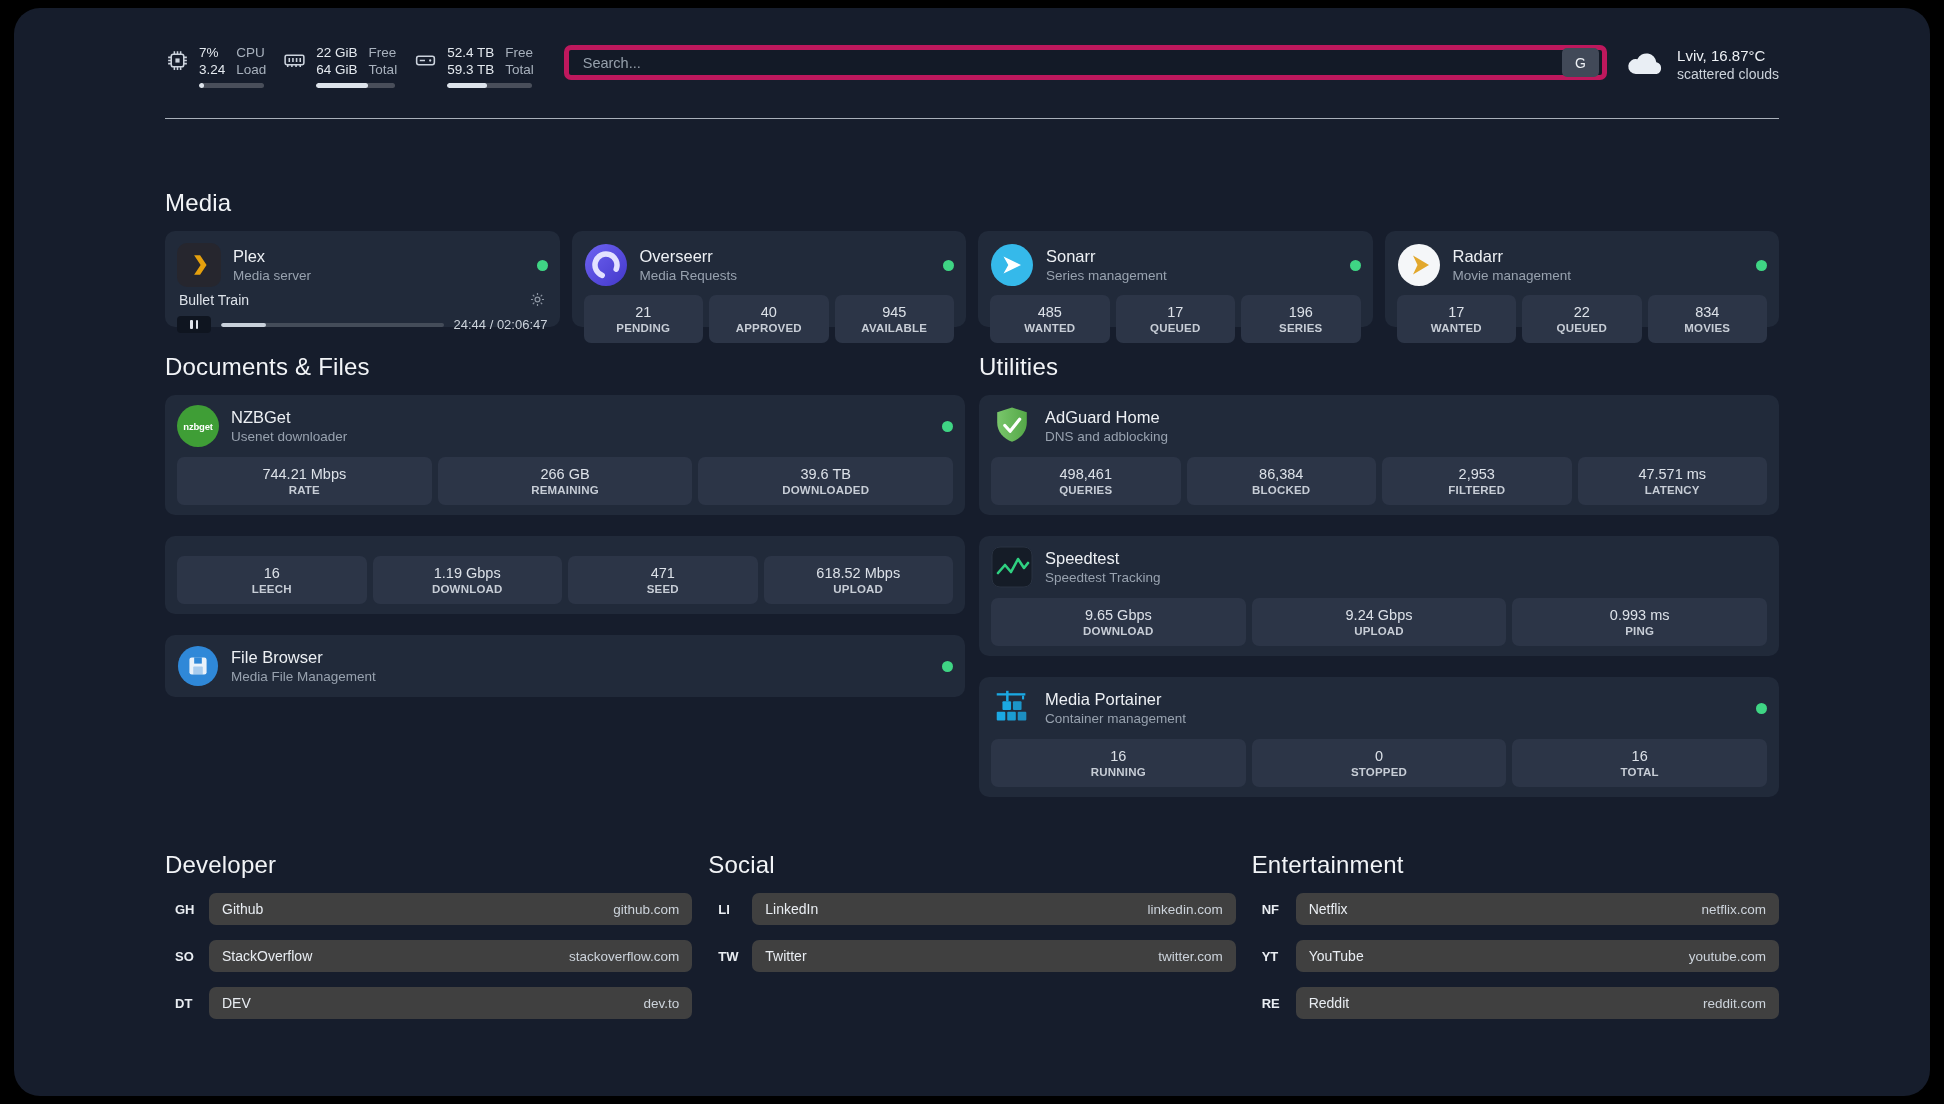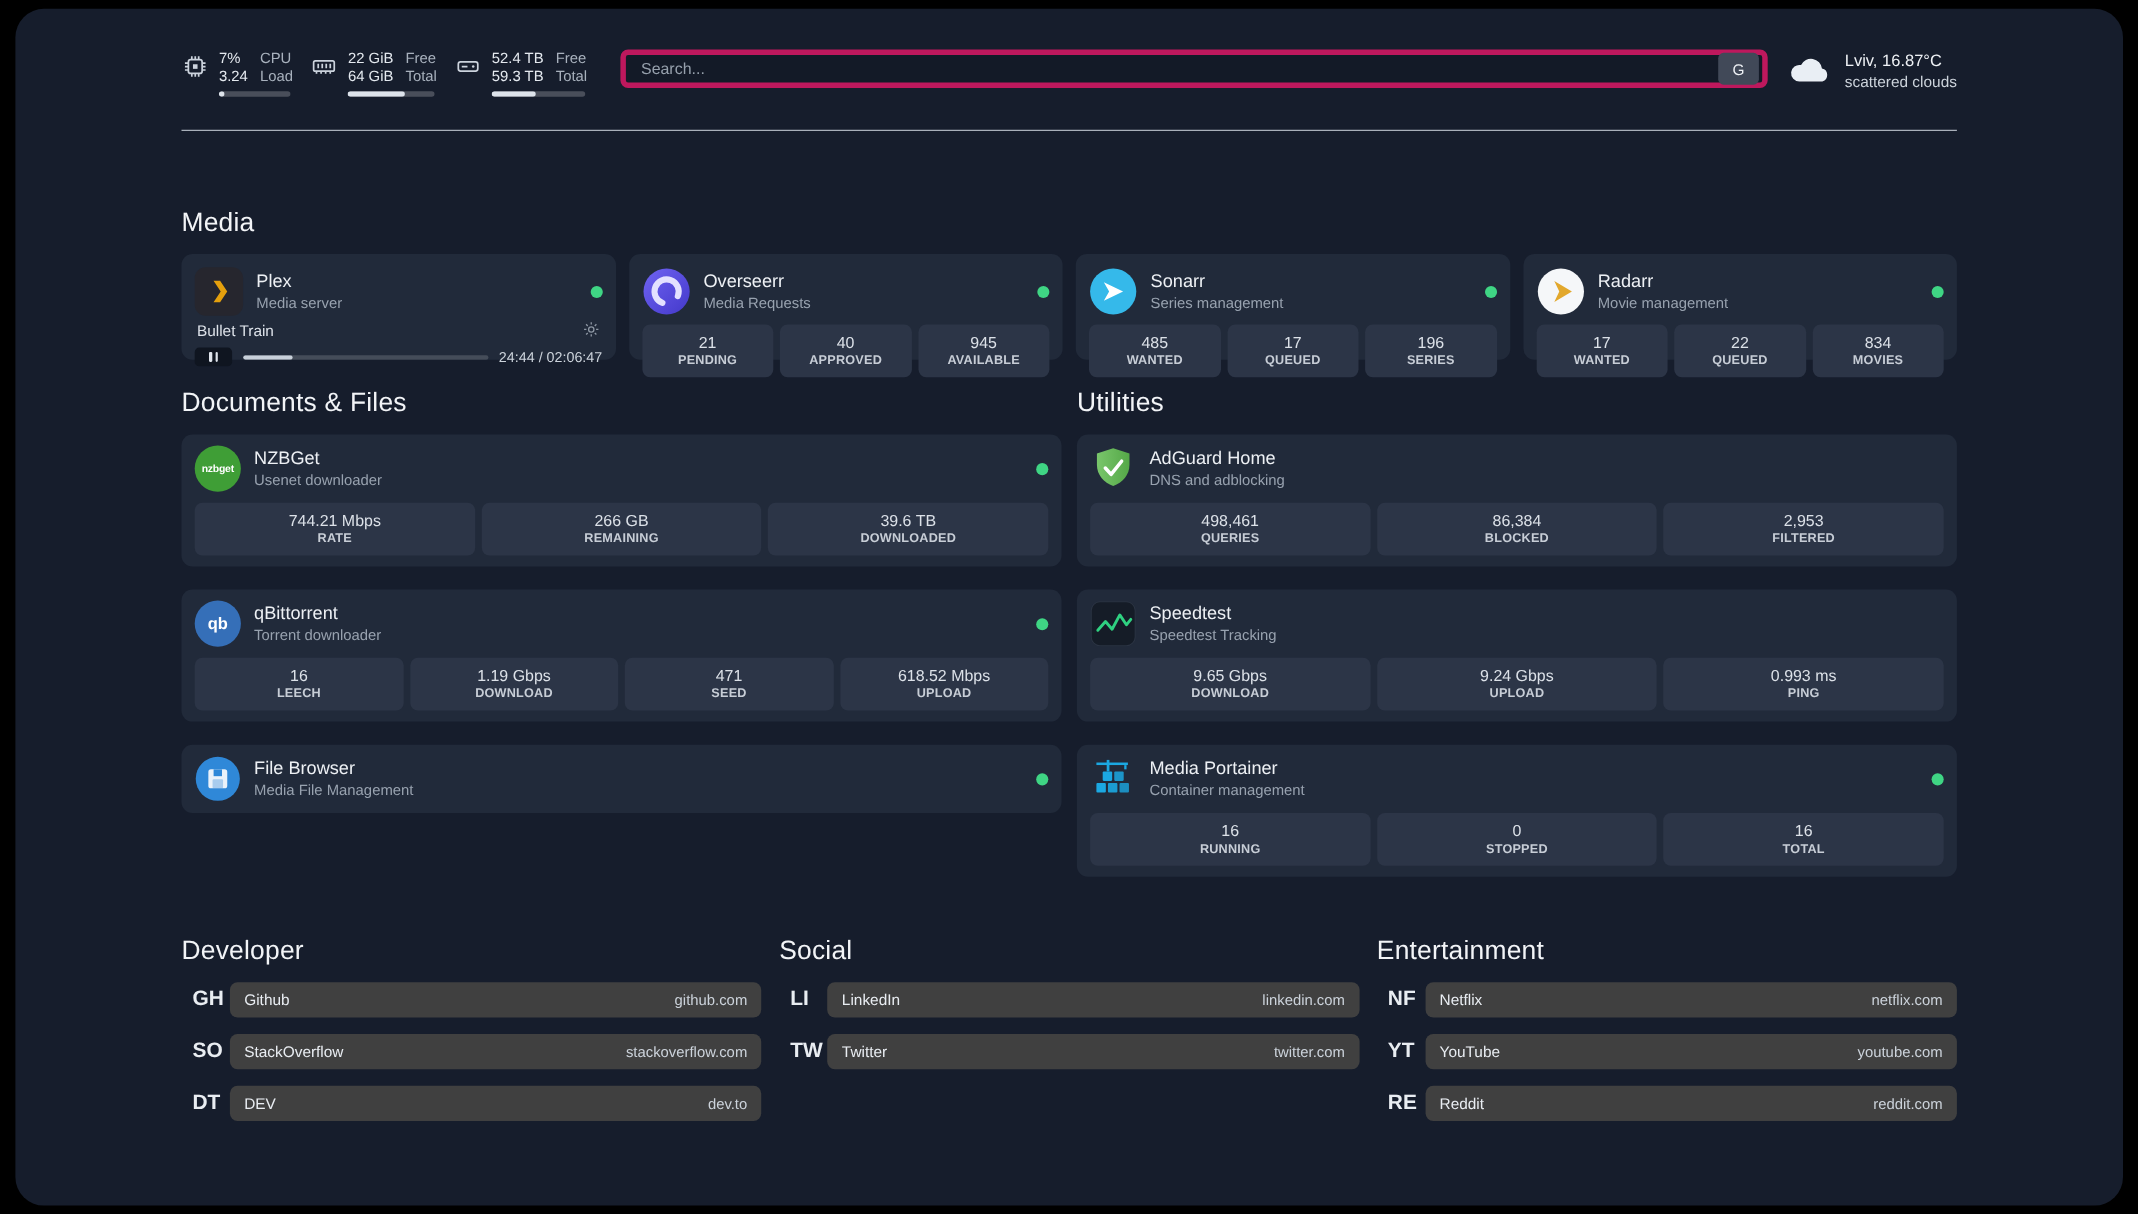--- a/index.html
+++ b/index.html
@@ -80,21 +80,21 @@
   .pause-pill { width:34px; height:17px; background:#0f1520; border-radius:4px; display:flex;
                 align-items:center; justify-content:center; gap:3px; flex:none; cursor:pointer; }
   .pause-pill i { width:2.5px; height:9px; background:#dfe4ec; border-radius:1px; display:block; }
   .progress { flex:1; height:4px; background:rgba(255,255,255,.16); border-radius:2px; overflow:hidden; cursor:pointer; }
   .progress > span { display:block; height:100%; background:#c8d0da; border-radius:2px; }
   .time { font-size:13px; color:#ccd3db; white-space:nowrap; }
 
   
   .bookmarks { display:grid; grid-template-columns:repeat(3,1fr); gap:16px; margin-top:54px; padding-bottom:44px; align-items:start; }
   .bm-row { display:flex; align-items:center; margin-bottom:15px; }
-  .bm-abbr { width:44px; padding-left:10px; font-size:19px; font-weight:600; color:#e9edf2; flex:none; }
+  .bm-abbr { width:44px; padding-left:10px; font-size:13px; font-weight:600; color:#e9edf2; flex:none; }
   .bm-pill { flex:1; display:flex; justify-content:space-between; align-items:center; background:#404040;
              border-radius:7px; padding:8px 13px; text-decoration:none; cursor:pointer; }
   .bm-name { font-size:14px; color:#e9edf2; }
   .bm-url { font-size:13.5px; color:#ccd3db; }
 </style>
 </head>
 <body>
 
 <div class="screen">
   <div class="content">
@@ -348,30 +348,20 @@
                 <div class="stat-label">REMAINING</div>
               </div>
               <div class="stat">
                 <div class="stat-value">39.6 TB</div>
                 <div class="stat-label">DOWNLOADED</div>
               </div>
             </div>
           </div>
 
           <div class="card wide">
-            <div class="card-header">
-              <div class="app-icon qb-bg">
-                <span>qb</span>
-              </div>
-              <div class="hdr-text">
-                <span class="svc-name">qBittorrent</span>
-                <span class="svc-sub">Torrent downloader</span>
-              </div>
-              <span class="dot"></span>
-            </div>
             <div class="stats">
               <div class="stat">
                 <div class="stat-value">16</div>
                 <div class="stat-label">LEECH</div>
               </div>
               <div class="stat">
                 <div class="stat-value">1.19 Gbps</div>
                 <div class="stat-label">DOWNLOAD</div>
               </div>
               <div class="stat">
@@ -435,20 +425,24 @@
                 <div class="stat-label">QUERIES</div>
               </div>
               <div class="stat">
                 <div class="stat-value">86,384</div>
                 <div class="stat-label">BLOCKED</div>
               </div>
               <div class="stat">
                 <div class="stat-value">2,953</div>
                 <div class="stat-label">FILTERED</div>
               </div>
+              <div class="stat">
+                <div class="stat-value">47.571 ms</div>
+                <div class="stat-label">LATENCY</div>
+              </div>
             </div>
           </div>
 
           <div class="card wide">
             <div class="card-header">
               <div class="app-icon">
                 <svg width="42" height="42" viewBox="0 0 42 42">
                   <rect x="1" y="1" width="40" height="40" rx="8" fill="#151c27" stroke="#2a3342"></rect>
                   <polyline points="7,27 14,19 20,26 27,13 33,22 37,17" fill="none" stroke="#2fd181" stroke-width="2.6" stroke-linecap="round" stroke-linejoin="round"></polyline>
                 </svg>

